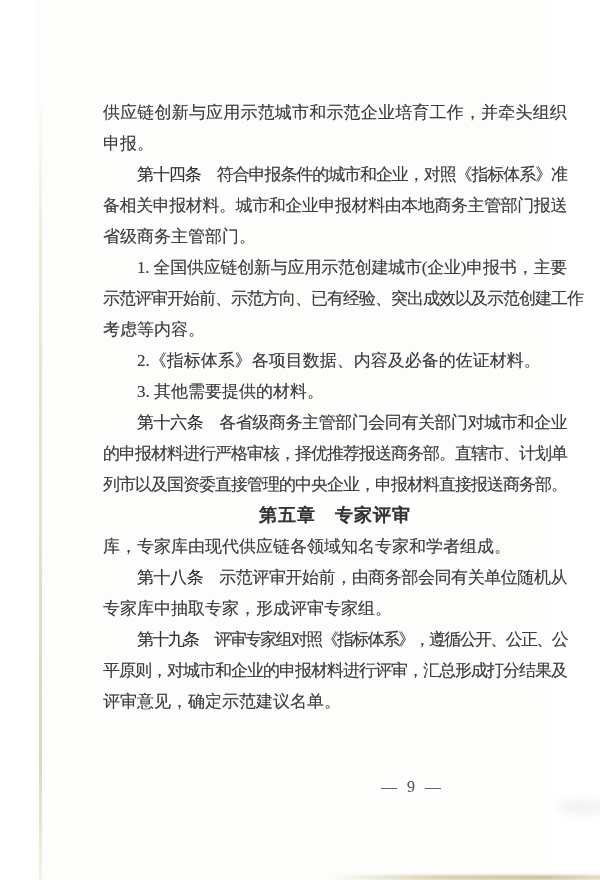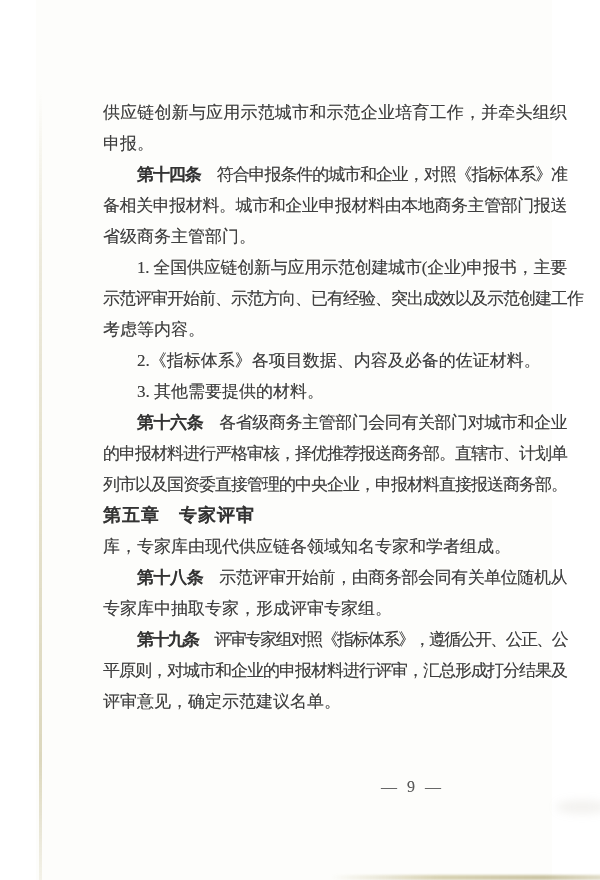--- a/index.html
+++ b/index.html
@@ -13,24 +13,24 @@
     margin-left:36px;
   }
   .textblock{
     position:absolute;left:67px;top:97px;width:464px;
     font-size:17px;line-height:31px;
     color:#3f3f3f;
     text-shadow:0 0 0.4px rgba(70,70,70,0.55);
   }
   .line{white-space:nowrap;height:31px;overflow:visible;}
   .line.indent{padding-left:34px;}
-  .line .lead{font-weight:bold;color:#333;margin-right:16px;}
+  .line .lead{font-weight:normal;color:#333;margin-right:16px;}
   .line .txt{}
   .line.chapter{
-    font-weight:bold;font-size:18px;color:#333;
+    text-align:center;font-weight:bold;font-size:18px;color:#333;
     padding-left:0;letter-spacing:1px;
   }
   .pagenum{
     position:absolute;top:773px;right:108px;
     font-size:16px;line-height:28px;color:#5a5a5a;
     letter-spacing:3px;white-space:nowrap;
     text-shadow:0 0 0.4px rgba(90,90,90,0.5);
   }
   
   .edge-left{

